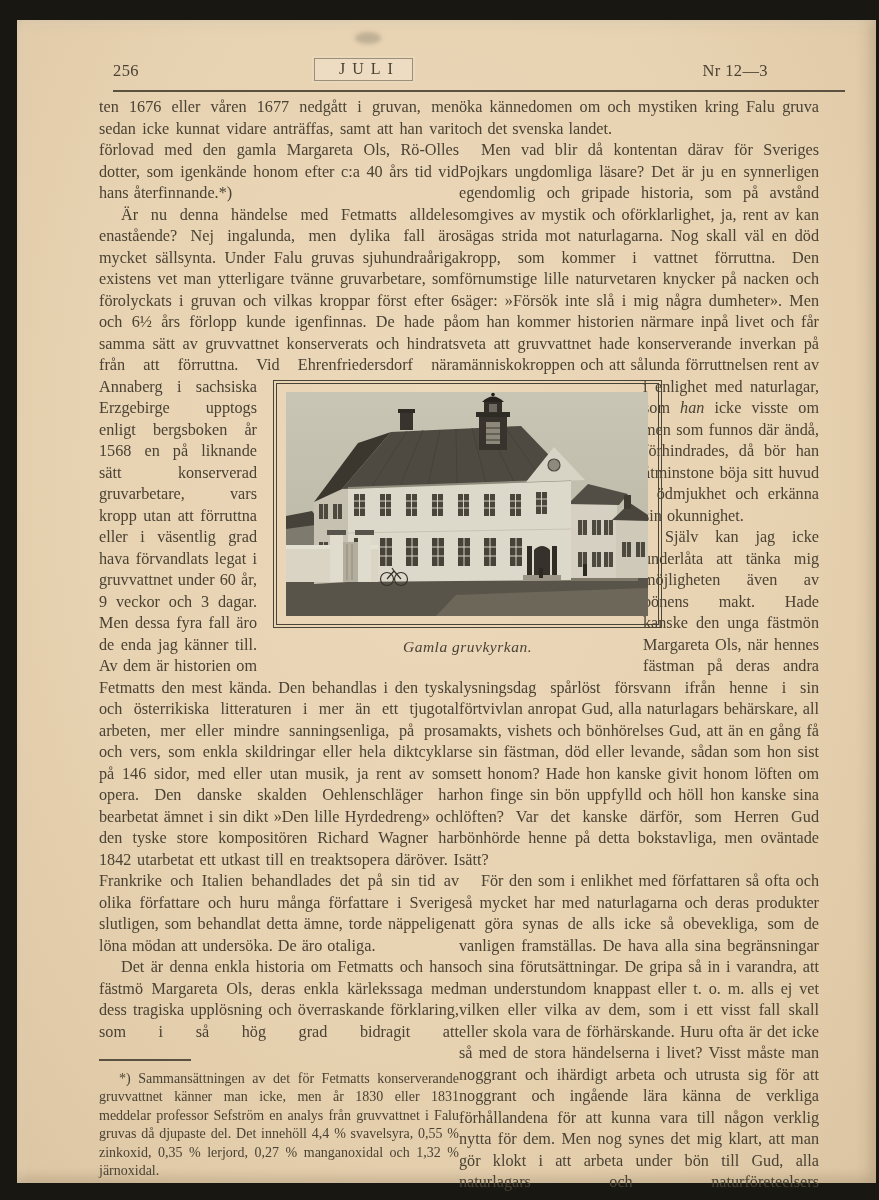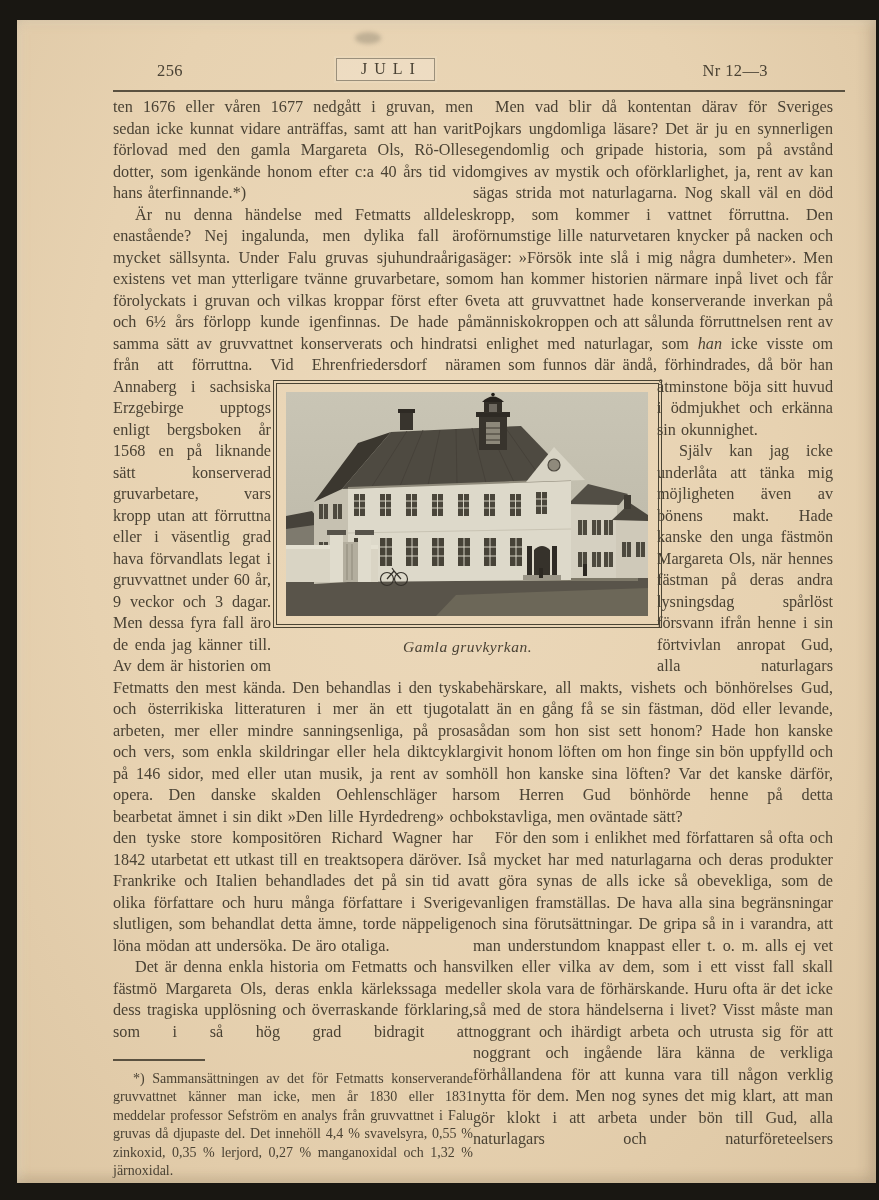--- a/index.html
+++ b/index.html
@@ -20,31 +20,31 @@
     position:absolute;left:338px;top:12px;width:26px;height:12px;
     background:rgba(125,118,100,.38);border-radius:50%;filter:blur(2px);
   }
   
   .hdr{
     position:absolute;left:96px;top:38px;width:732px;
     border-bottom:2px solid #5a5140;padding-bottom:9px;
     display:flex;align-items:flex-end;justify-content:space-between;
     font-size:16.5px;letter-spacing:.4px;
   }
-  .hdr .pageno{min-width:60px;margin-left:44px;}
+  .hdr .pageno{min-width:60px;}
   .month-box{
     transform:translateX(-37px);
     border:1px solid #9a8f7b;background:rgba(255,252,244,.22);
     padding:1px 12px 2px 24px;letter-spacing:7px;font-size:16px;
     box-shadow:0 0 0 2px rgba(255,252,244,.10);
   }
   .hdr .issue{min-width:140px;text-align:right;padding-right:77px;}
   
   .columns{
-    position:absolute;left:96px;top:77px;width:732px;
+    position:absolute;left:82px;top:77px;width:732px;
     display:flex;gap:0;
     font-size:16.2px;line-height:21.5px;
     text-align:justify;word-spacing:.06em;
     hyphens:none;
     font-family:Liberation Serif, serif;
   }
   .col{width:360px;}
   .col p{margin:0;}
   .ind{text-indent:22px;}
   .cont{text-align-last:justify;}
@@ -79,20 +79,21 @@
     <div class="col">
       <div class="cut-right"></div>
       <p>ten 1676 eller våren 1677 nedgått i gruvan, men sedan icke kunnat vidare anträffas, samt att han varit förlovad med den gamla Margareta Ols, Rö-Olles dotter, som igenkände honom efter c:a 40 års tid vid hans återfinnande.*)</p>
       <p class="ind">Är nu denna händelse med Fetmatts alldeles enastående?  Nej ingalunda, men dylika fall äro mycket sällsynta.  Under Falu gruvas sjuhundraåriga existens vet man ytterligare tvänne gruvarbetare, som förolyckats i gruvan och vilkas kroppar först efter 6 och 6½ års förlopp kunde igenfinnas.  De hade på samma sätt av gruvvattnet konserverats och hindrats från att förruttna. Vid Ehrenfriedersdorf nära Annaberg i sachsiska Erzgebirge upptogs enligt bergsboken år 1568 en på liknande sätt konserverad gruvarbetare, vars kropp utan att förruttna eller i väsentlig grad hava förvandlats legat i gruvvattnet under 60 år, 9 veckor och 3 dagar.  Men dessa fyra fall äro de enda jag känner till.  Av dem är historien om Fetmatts den mest kända.  Den behandlas i den tyska och österrikiska litteraturen i mer än ett tjugotal arbeten, mer eller mindre sanningsenliga, på prosa och vers, som enkla skildringar eller hela diktcyklar på 146 sidor, med eller utan musik, ja rent av som opera.  Den danske skalden Oehlenschläger har bearbetat ämnet i sin dikt »Den lille Hyrdedreng» och den tyske store kompositören Richard Wagner har 1842 utarbetat ett utkast till en treaktsopera däröver.  I Frankrike och Italien behandlades det på sin tid av olika författare och huru många författare i Sverige slutligen, som behandlat detta ämne, torde näppeligen löna mödan att undersöka.  De äro otaliga.</p>
       <p class="ind cont">Det är denna enkla historia om Fetmatts och hans fästmö Margareta Ols, deras enkla kärlekssaga med dess tragiska upplösning och överraskande förklaring, som i så hög grad bidragit att</p>
       <div class="fn-rule"></div>
       <p class="footnote">*) Sammansättningen av det för Fetmatts konserverande gruvvattnet känner man icke, men år 1830 eller 1831 meddelar professor Sefström en analys från gruvvattnet i Falu gruvas då djupaste del.  Det innehöll 4,4 % svavelsyra, 0,55 % zinkoxid, 0,35 % lerjord, 0,27 % manganoxidal och 1,32 % järnoxidal.</p>
     </div>
     <div class="col">
       <div class="cut-left"></div>
+      <p>öka kännedomen om och mystiken kring Falu gruva och det svenska landet.</p>
       <p class="ind"><span>Men vad blir då kontentan därav för Sveriges Pojkars ungdomliga läsare?  Det är ju en synnerligen egendomlig och gripade historia, som på avstånd omgives av mystik och oförklarlighet, ja, rent av kan sägas strida mot naturlagarna.  Nog skall väl en död kropp, som kommer i vattnet förruttna.  Den förnumstige lille naturvetaren knycker på nacken och säger: »Försök inte slå i mig några dumheter».  Men om han kommer historien närmare inpå livet och får veta att gruvvattnet hade konserverande inverkan på människokroppen och att sålunda förruttnelsen rent av i enlighet med naturlagar, som </span><i>han</i><span> icke visste om men som funnos där ändå, förhindrades, då bör han åtminstone böja sitt huvud i ödmjukhet och erkänna sin okunnighet.</span></p>
       <p class="ind">Själv kan jag icke underlåta att tänka mig möjligheten även av bönens makt.  Hade kanske den unga fästmön Margareta Ols, när hennes fästman på deras andra lysningsdag spårlöst försvann ifrån henne i sin förtvivlan anropat Gud, alla naturlagars behärskare, all makts, vishets och bönhörelses Gud, att än en gång få se sin fästman, död eller levande, sådan som hon sist sett honom?  Hade hon kanske givit honom löften om hon finge sin bön uppfylld och höll hon kanske sina löften?  Var det kanske därför, som Herren Gud bönhörde henne på detta bokstavliga, men oväntade sätt?</p>
       <p class="ind cont">För den som i enlikhet med författaren så ofta och så mycket har med naturlagarna och deras produkter att göra synas de alls icke så obevekliga, som de vanligen framställas.  De hava alla sina begränsningar och sina förutsättningar.  De gripa så in i varandra, att man understundom knappast eller t. o. m. alls ej vet vilken eller vilka av dem, som i ett visst fall skall eller skola vara de förhärskande.  Huru ofta är det icke så med de stora händelserna i livet?  Visst måste man noggrant och ihärdigt arbeta och utrusta sig för att noggrant och ingående lära känna de verkliga förhållandena för att kunna vara till någon verklig nytta för dem.  Men nog synes det mig klart, att man gör klokt i att arbeta under bön till Gud, alla naturlagars och naturföreteelsers</p>
     </div>
   </div>
 
   <div class="photo-wrap">
     <div class="frame-outer">
       <div class="frame-inner">
         <svg width="362" height="224" viewBox="0 0 362 224" role="img">

